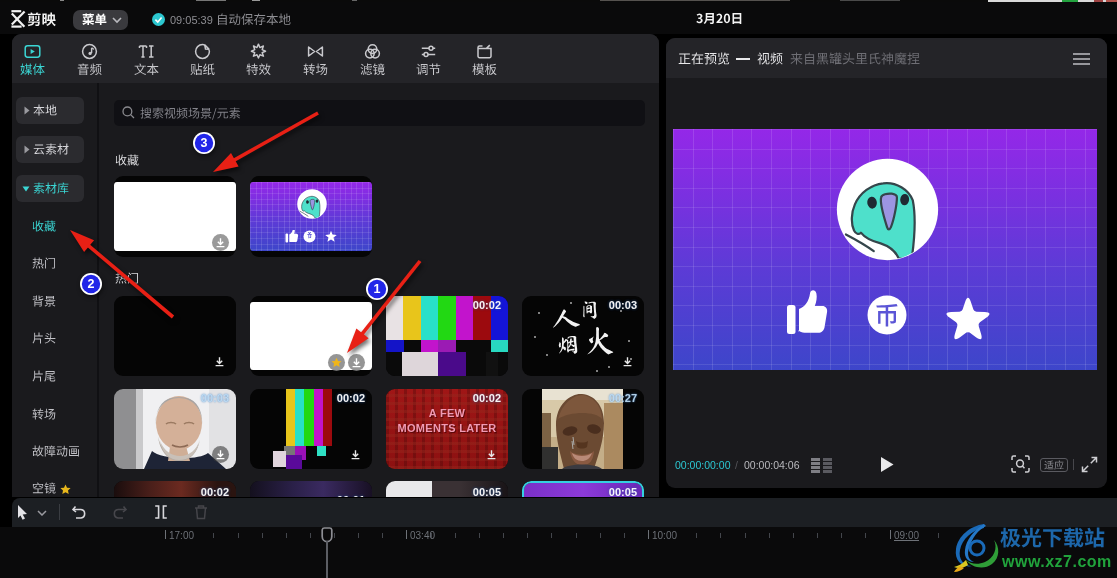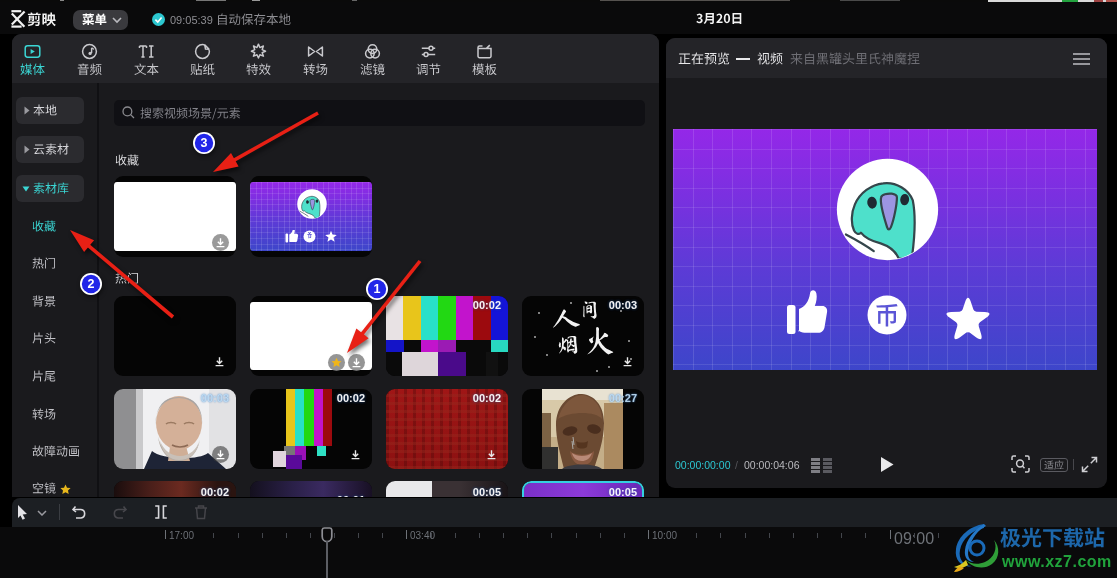--- a/index.html
+++ b/index.html
@@ -302,20 +302,21 @@
     <div style="position:absolute;left:23px;top:62px;width:13px;height:16px;background:#e0d4dc;"></div>
     <div style="position:absolute;left:36px;top:66px;width:16px;height:14px;background:#5a0a9a;"></div>
     <div style="position:absolute;left:67px;top:57px;width:9px;height:10px;background:#2ee0c4;"></div>
     <span class="ts">00:02</span>
     <svg class="abs" style="left:100px;top:60px" width="11" height="11">
       <path d="M5.5,1.2 V7.2 M2.8,4.8 L5.5,7.6 L8.2,4.8 M1.6,9.6 H9.4" stroke="#e8e8e8" stroke-width="1.4" fill="none"></path>
     </svg>
   </div>
 <div style="position:absolute;left:386px;top:389px;width:122px;height:80px;background:#050505;border-radius:9px;overflow:hidden;">
     <div style="position:absolute;left:0;top:0;width:122px;height:80px;background:repeating-linear-gradient(0deg, rgba(150,40,30,0.45) 0 3px, transparent 3px 8px),repeating-linear-gradient(90deg, rgba(60,8,8,0.3) 0 3px, transparent 3px 9px),linear-gradient(#a01616,#8c1111);"></div>
+    <div style="position:absolute;left:0;top:17px;width:122px;height:40px;color:#f09ab4;font-weight:bold;font-size:11px;text-align:center;line-height:1.35;letter-spacing:0.3px;text-shadow:1px 1px 0 #5a0808;">A FEW<br>MOMENTS LATER</div>
     <span class="ts">00:02</span>
     <svg class="abs" style="left:100px;top:60px" width="11" height="11">
       <path d="M5.5,1.2 V7.2 M2.8,4.8 L5.5,7.6 L8.2,4.8 M1.6,9.6 H9.4" stroke="#e8e8e8" stroke-width="1.4" fill="none"></path>
     </svg>
   </div>
 <div style="position:absolute;left:522px;top:389px;width:122px;height:80px;background:#050505;border-radius:9px;overflow:hidden;">
     <div style="position:absolute;left:20px;top:0;width:81px;height:80px;background:linear-gradient(180deg,#e8e2d2 0 14%,#d8c9a8 14% 60%,#c4ae88 60% 100%);">
       <svg class="abs" style="left:0;top:0" width="81" height="80">
 <rect x="0" y="24" width="9" height="56" fill="#7c6244"></rect>
 <rect x="62" y="14" width="19" height="66" fill="#ab8a60"></rect>
@@ -440,21 +441,21 @@
 <svg class="abs" style="left:194px;top:504px" width="14" height="16" fill="none" stroke="#45454a" stroke-width="1.5">
 <path d="M1,4 H13 M4.5,4 V2 H9.5 V4 M2.5,4 L3.5,14.5 H10.5 L11.5,4"></path>
   </svg>
 <div style="position:absolute;left:165px;top:530px;width:1px;height:9px;background:#6e7278;"></div>
 <div style="position:absolute;left:169px;top:530px;font-size:10px;color:#6e7278;">17:00</div>
 <div style="position:absolute;left:406px;top:530px;width:1px;height:9px;background:#6e7278;"></div>
 <div style="position:absolute;left:410px;top:530px;font-size:10px;color:#6e7278;">03:40</div>
 <div style="position:absolute;left:648px;top:530px;width:1px;height:9px;background:#6e7278;"></div>
 <div style="position:absolute;left:652px;top:530px;font-size:10px;color:#6e7278;">10:00</div>
 <div style="position:absolute;left:890px;top:530px;width:1px;height:9px;background:#6e7278;"></div>
-<div style="position:absolute;left:894px;top:530px;font-size:16px;color:#6e7278;">09:00</div>
+<div style="position:absolute;left:894px;top:530px;font-size:10px;color:#6e7278;text-decoration:underline;">09:00</div>
 <div style="position:absolute;left:189.2px;top:533px;width:1px;height:5px;background:#43464c;"></div>
 <div style="position:absolute;left:213.3px;top:533px;width:1px;height:5px;background:#43464c;"></div>
 <div style="position:absolute;left:237.5px;top:533px;width:1px;height:5px;background:#43464c;"></div>
 <div style="position:absolute;left:261.6px;top:533px;width:1px;height:5px;background:#43464c;"></div>
 <div style="position:absolute;left:285.8px;top:533px;width:1px;height:5px;background:#43464c;"></div>
 <div style="position:absolute;left:309.9px;top:533px;width:1px;height:5px;background:#43464c;"></div>
 <div style="position:absolute;left:334.0px;top:533px;width:1px;height:5px;background:#43464c;"></div>
 <div style="position:absolute;left:358.2px;top:533px;width:1px;height:5px;background:#43464c;"></div>
 <div style="position:absolute;left:382.3px;top:533px;width:1px;height:5px;background:#43464c;"></div>
 <div style="position:absolute;left:430.6px;top:533px;width:1px;height:5px;background:#43464c;"></div>

